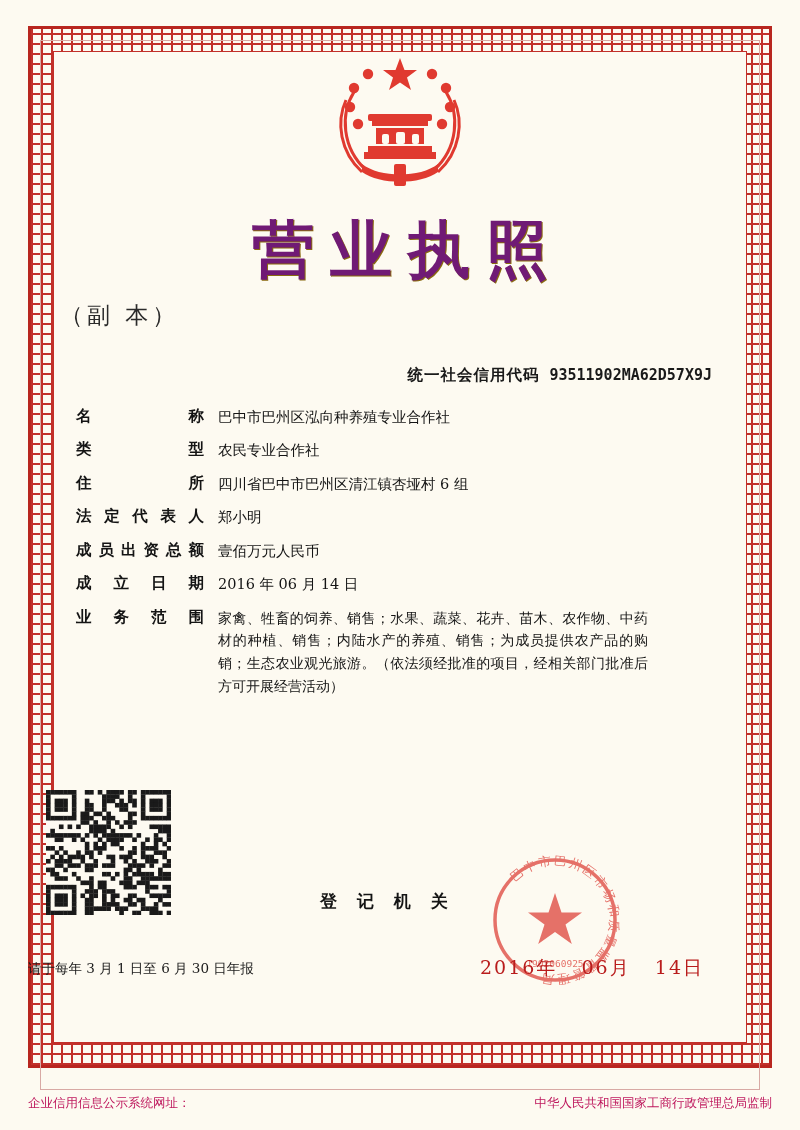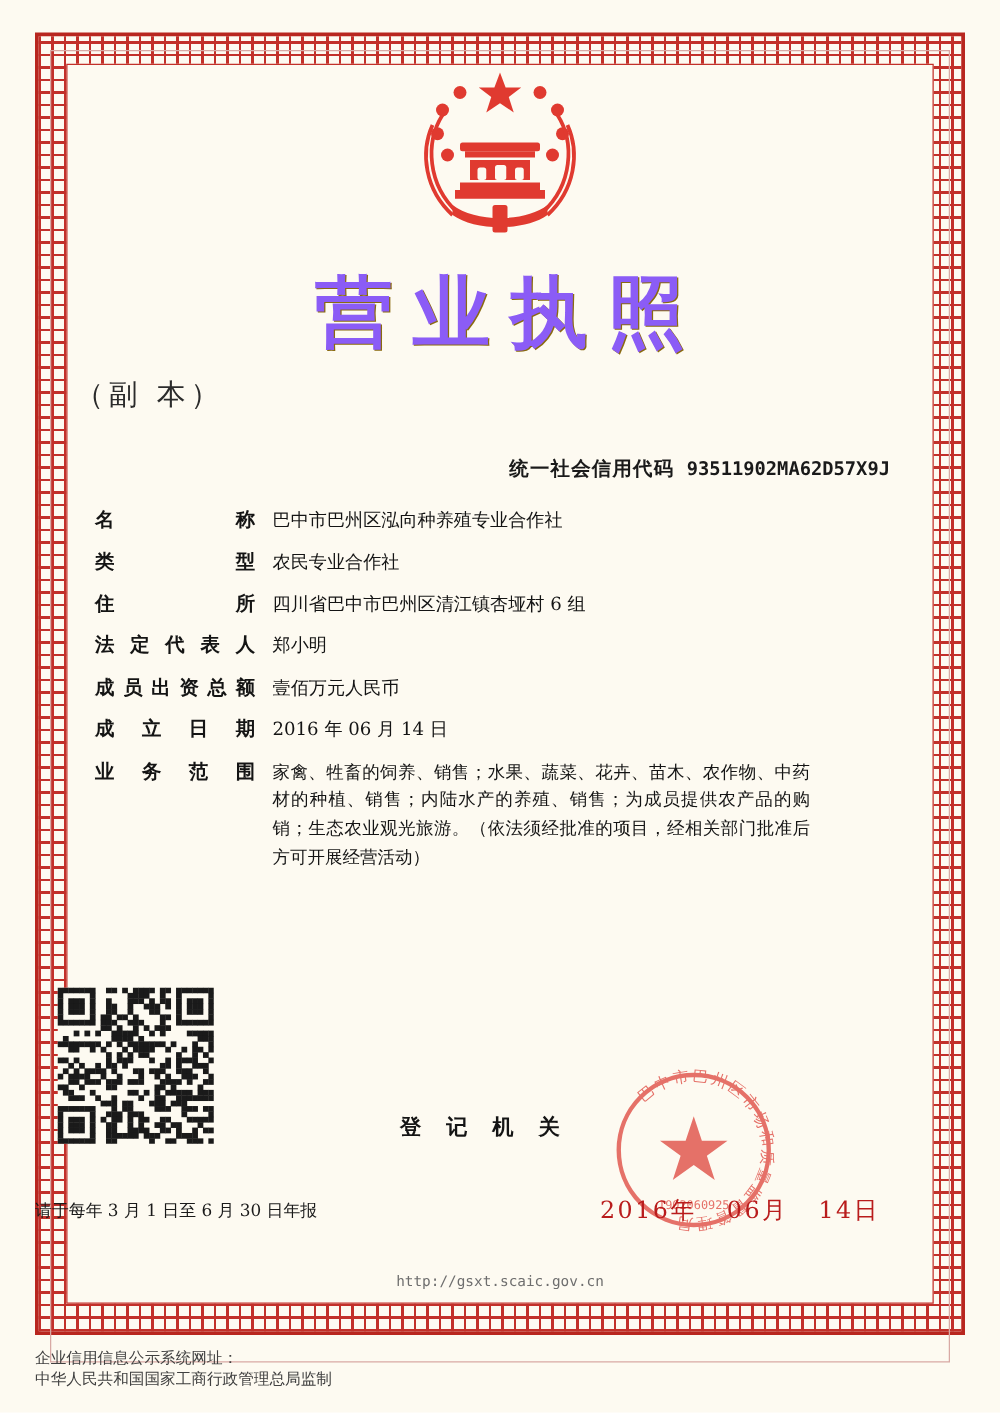--- a/index.html
+++ b/index.html
@@ -69,21 +69,21 @@
     position: relative;
   }
   .emblem svg { display: block; }
 
   .cert-title {
     text-align: center;
     font-family: "DejaVu Serif", serif;
     font-weight: bold;
     font-size: 62px;
     letter-spacing: 16px;
-    color: #8b5cf6;
+    color: #701a75;
     text-shadow: 1px 1px 0 #8a6a10;
     margin: 6px 0 0 0;
     padding-left: 16px;
   }
   .cert-subtitle {
     text-align: left;
     font-family: "DejaVu Serif", serif;
     font-size: 23px;
     color: #2b2b2b;
     letter-spacing: 4px;
@@ -225,22 +225,21 @@
 
   .footer {
     position: absolute;
     left: 28px;
     right: 28px;
     bottom: 18px;
     display: flex;
     justify-content: space-between;
     font-family: "DejaVu Serif", serif;
     font-size: 12.5px;
-    color: #404040;
-    flex-direction: column;
+    color: #be185d;
   }
 </style>
 </head>
 <body>
 
 <div class="page">
 
   <div class="frame-outer">
     <div class="frame-mask"></div>
   </div>
@@ -814,20 +813,19 @@
   </div>
 
   <div class="date-bottom">
     <span>2016</span><span>年</span>
     &nbsp;&nbsp;<span>06</span><span>月</span>
     &nbsp;&nbsp;<span>14</span><span>日</span>
   </div>
 
   <div class="annual-note">请于每年 3 月 1 日至 6 月 30 日年报</div>
 
-  <div class="url-center">http://gsxt.scaic.gov.cn</div>
 
   <div class="footer">
     <span>企业信用信息公示系统网址：</span>
     <span>中华人民共和国国家工商行政管理总局监制</span>
   </div>
 
 </div>
 
 </body></html>

